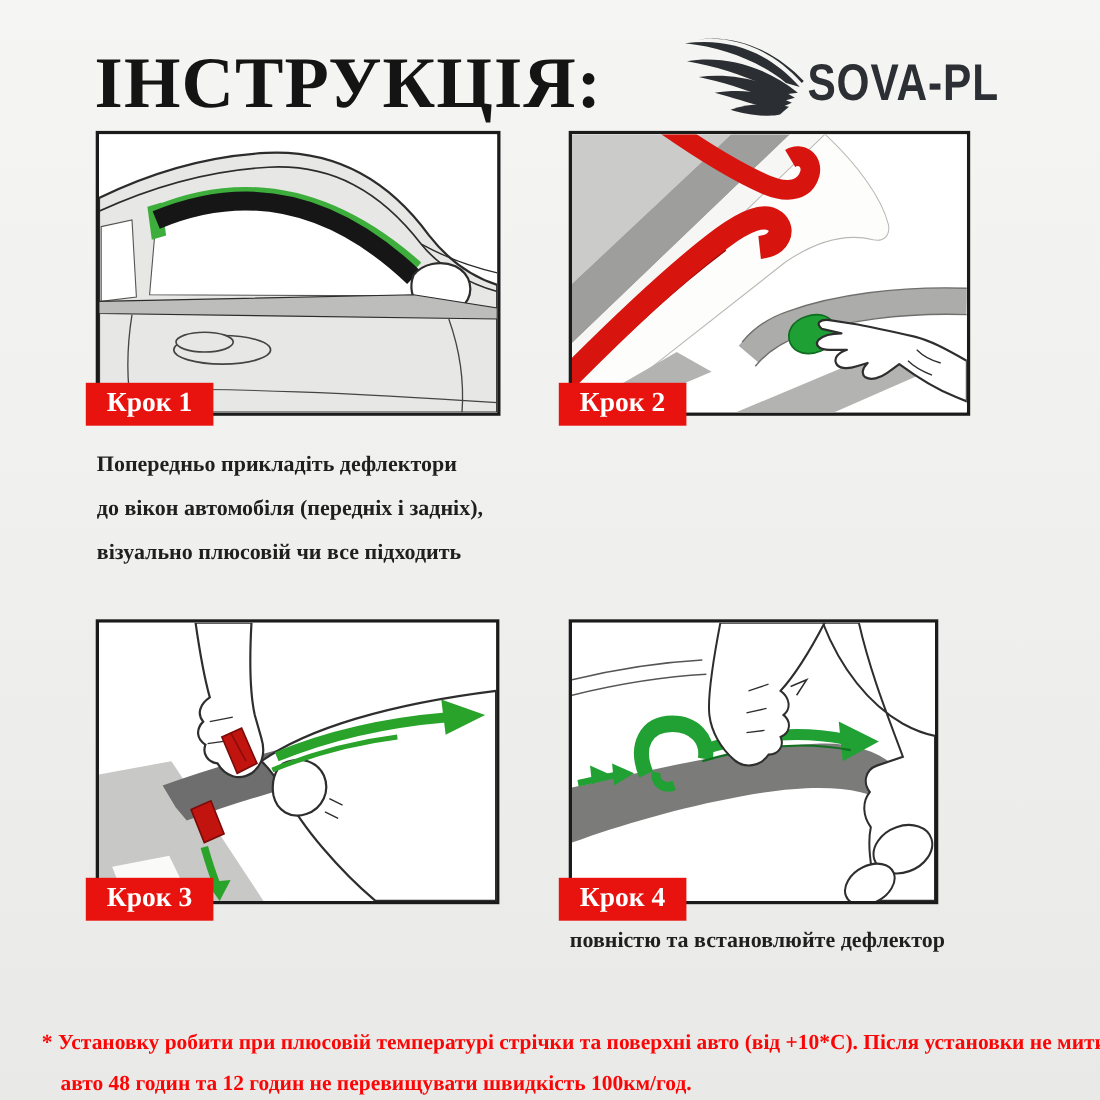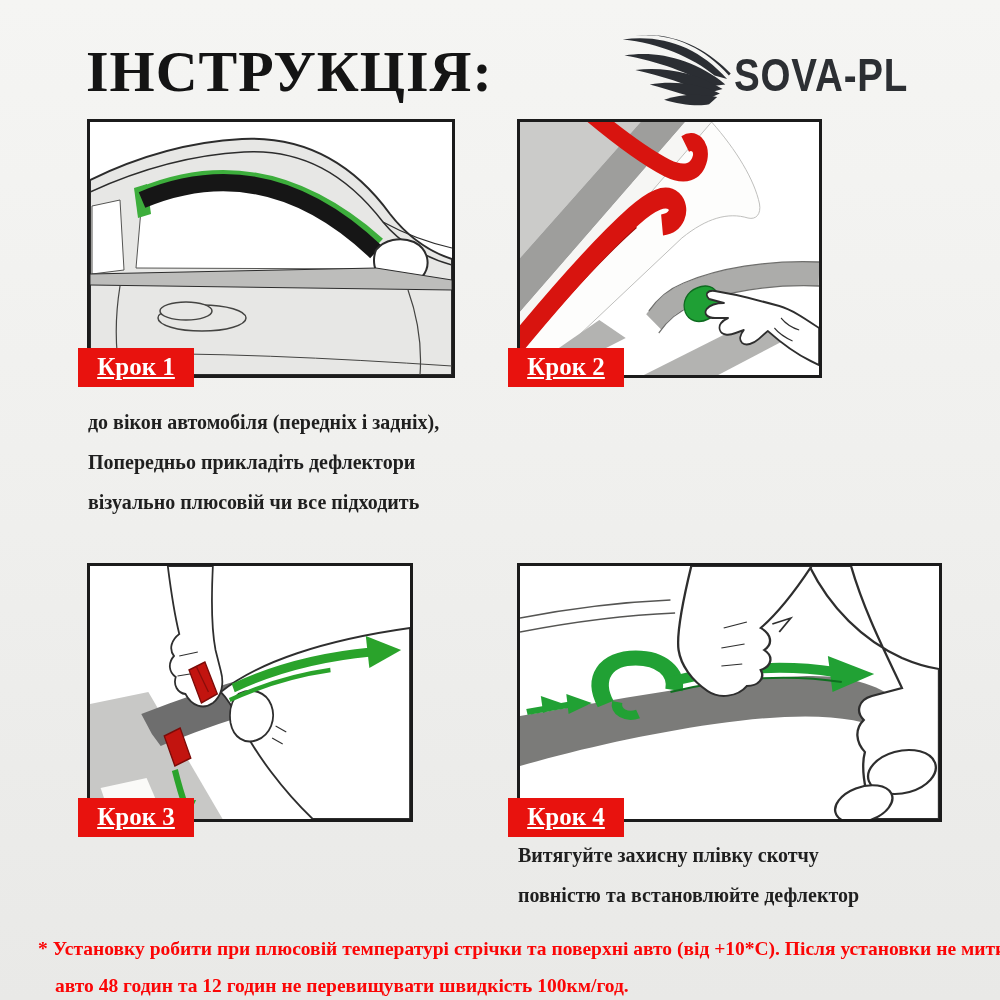--- a/index.html
+++ b/index.html
@@ -7,50 +7,50 @@
     width:1000px;height:1000px;overflow:hidden;
     font-family:"Liberation Serif",serif;
     background:linear-gradient(180deg,#f5f5f3 0%,#f0f0ee 45%,#e9e9e7 100%);
     position:relative;
   }
   .page{position:absolute;inset:0;}
 
   
   .title{
     position:absolute;left:86px;top:38px;
-    font-size:58px;font-weight:bold;color:#141414;letter-spacing:1px;
+    font-size:66px;font-weight:bold;color:#141414;letter-spacing:1px;
     white-space:nowrap;
   }
   .logo{position:absolute;left:614px;top:34px;display:flex;align-items:center;}
   .logo .wing{width:120px;height:72px;}
   .logo .brand-text{
     font-family:"Liberation Sans",sans-serif;font-weight:bold;
     font-size:47px;color:#2c2f33;letter-spacing:1px;
     transform:scaleX(0.82);transform-origin:left center;
     padding-top:8px;white-space:nowrap;
   }
 
   
   .step{position:absolute;}
   .step.c1{left:87px;top:119px;width:368px;}
-  .step.c2{left:517px;top:119px;width:305px;}
-  .step.c3{left:87px;top:563px;width:326px;}
-  .step.c4{left:517px;top:563px;width:425px;}
+  .step.c2{left:517px;top:119px;width:365px;}
+  .step.c3{left:87px;top:563px;width:367px;}
+  .step.c4{left:517px;top:563px;width:336px;}
 
   .panel{
     height:253px;border:3px solid #1b1b1b;background:#ffffff;
     overflow:hidden;
   }
   .panel svg{display:block;width:100%;height:100%;}
 
   .badge{
     position:absolute;left:-9px;width:116px;
     background:#e8120e;color:#ffffff;
     font-weight:bold;font-size:25px;text-align:center;
-    padding:5px 0 6px 0;white-space:nowrap;text-decoration:underline;
+    padding:5px 0 6px 0;white-space:nowrap;
   }
   .row1 .badge{top:229px;}
   .row2 .badge{top:235px;}
 
   .step-text{position:absolute;left:1px;white-space:nowrap;}
   .row1 .step-text{top:283px;}
   .row2 .step-text{top:272px;}
   .step-text .line{
     font-size:20px;font-weight:bold;color:#1f1f1f;line-height:40px;
   }
@@ -97,22 +97,22 @@
         <path d="M0,152 L286,146 L362,158 L362,168 L0,163 Z" fill="#bdbdbb" stroke="#2c2c2c" stroke-width="1"></path>
         <ellipse cx="112" cy="196" rx="44" ry="13" fill="#e7e7e5" stroke="#444442" stroke-width="1.5"></ellipse>
         <ellipse cx="96" cy="189" rx="26" ry="9" fill="#e7e7e5" stroke="#444442" stroke-width="1.5"></ellipse>
         <path d="M30,164 C25,195 25,225 30,253" fill="none" stroke="#444442" stroke-width="1.2"></path>
         <path d="M318,168 C328,196 332,226 330,253" fill="none" stroke="#444442" stroke-width="1.2"></path>
         <path d="M0,232 C120,230 240,236 362,244" fill="none" stroke="#444442" stroke-width="1"></path>
       </svg>
     </div>
     <div class="badge">Крок 1</div>
     <div class="step-text">
+      <div class="line">Попередньо прикладіть дефлектори</div>
       <div class="line">до вікон автомобіля (передніх і задніх),</div>
-      <div class="line">Попередньо прикладіть дефлектори</div>
       <div class="line">візуально плюсовій чи все підходить</div>
     </div>
   </section>
 
   <section class="step c2 row1">
     <div class="panel">
       <svg viewBox="0 0 362 253" preserveAspectRatio="none">
         <rect width="362" height="253" fill="#ffffff"></rect>
         <polygon points="0,0 146,0 0,136" fill="#cbcbc9"></polygon>
         <polygon points="146,0 200,0 0,190 0,136" fill="#9e9e9c"></polygon>
@@ -185,21 +185,20 @@
         <path d="M148,0 L252,0 C236,28 222,48 208,62 C217,68 219,78 211,84 C219,90 218,100 208,104 C212,112 206,120 196,120 C188,131 172,133 162,125 C148,114 139,99 137,84 C135,68 140,38 148,0 Z" fill="#ffffff" stroke="#2e2e2e" stroke-width="2"></path>
         <path d="M176,62 L196,56" fill="none" stroke="#2e2e2e" stroke-width="1.2"></path>
         <path d="M174,82 L194,78" fill="none" stroke="#2e2e2e" stroke-width="1.2"></path>
         <path d="M174,100 L192,98" fill="none" stroke="#2e2e2e" stroke-width="1.2"></path>
         <path d="M218,58 L234,52 L224,66" fill="none" stroke="#2e2e2e" stroke-width="1.5"></path>
         <path d="M84,136 C82,146 92,152 102,148" fill="none" stroke="#21a134" stroke-width="9"></path>
       </svg>
     </div>
     <div class="badge">Крок 4</div>
     <div class="step-text">
-      <div class="line">Витягуйте захисну плівку скотчу</div>
       <div class="line">повністю та встановлюйте дефлектор</div>
     </div>
   </section>
 
   <div class="footnote">
     <div class="fline">* Установку робити при плюсовій температурі стрічки та поверхні авто (від +10*С). Після установки не мити</div>
     <div class="fline indent">авто 48 годин та 12 годин не перевищувати швидкість 100км/год.</div>
   </div>
 
 </div>

